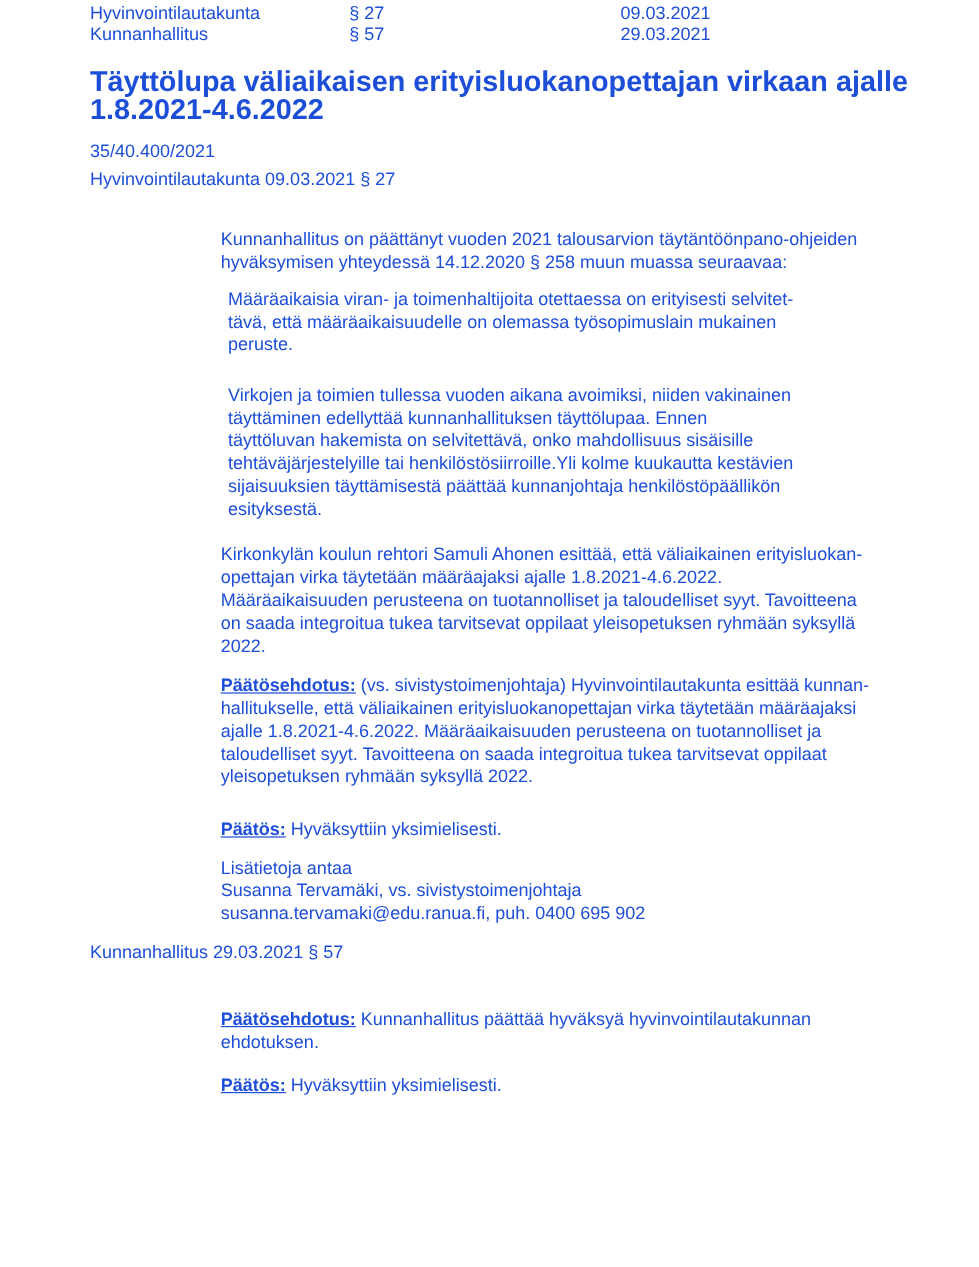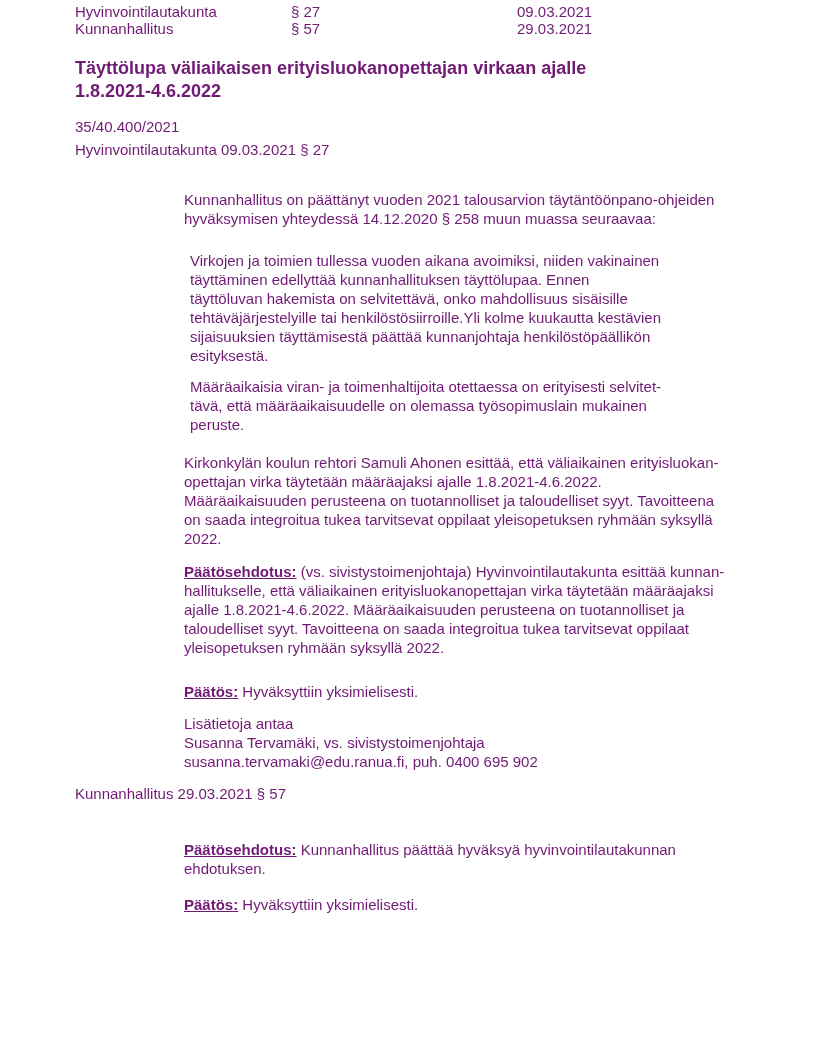--- a/index.html
+++ b/index.html
@@ -2,35 +2,35 @@
 <html><head>
 <meta charset="utf-8">
 <style>
   html, body { margin: 0; padding: 0; background: #ffffff; }
   .page {
     position: relative;
     width: 816px;
     height: 1056px;
     box-sizing: border-box;
     background: #ffffff;
-    color: #701a75;
+    color: #1d4ed8;
     font-family: "Liberation Sans", "DejaVu Sans", sans-serif;
     font-size: 15px;
     line-height: 19px;
     padding: 3px 40px 16px 75px;
     overflow: hidden;
   }
   .hdr-row {
     display: grid;
     grid-template-columns: 216px 226px 1fr;
     line-height: 17px;
   }
   .doc-title {
     margin: 20px 0 0 0;
-    font-size: 18px;
+    font-size: 24px;
     font-weight: bold;
     line-height: 23px;
     white-space: pre-line;
   }
   .para {
     margin: 0;
     white-space: pre-line;
   }
   .diary   { margin-top: 14px; }
   .sec-h1  { margin-top: 4px; }
@@ -72,30 +72,30 @@
   <h1 class="doc-title">Täyttölupa väliaikaisen erityisluokanopettajan virkaan ajalle
 1.8.2021-4.6.2022</h1>
 
   <p class="para diary">35/40.400/2021</p>
 
   <p class="para sec-h1">Hyvinvointilautakunta 09.03.2021 § 27</p>
 
   <p class="para indent1 mt-31">Kunnanhallitus on päättänyt vuoden 2021 talousarvion täytäntöönpano-ohjeiden
 hyväksymisen yhteydessä 14.12.2020 § 258 muun muassa seuraavaa:</p>
 
+  <p class="para indent2 mt-12">Määräaikaisia viran- ja toimenhaltijoita otettaessa on erityisesti selvitet-
+tävä, että määräaikaisuudelle on olemassa työsopimuslain mukainen
+peruste.</p>
+
   <p class="para indent2 mt-23">Virkojen ja toimien tullessa vuoden aikana avoimiksi, niiden vakinainen
 täyttäminen edellyttää kunnanhallituksen täyttölupaa. Ennen
 täyttöluvan hakemista on selvitettävä, onko mahdollisuus sisäisille
 tehtäväjärjestelyille tai henkilöstösiirroille.Yli kolme kuukautta kestävien
 sijaisuuksien täyttämisestä päättää kunnanjohtaja henkilöstöpäällikön
 esityksestä.</p>
-
-  <p class="para indent2 mt-12">Määräaikaisia viran- ja toimenhaltijoita otettaessa on erityisesti selvitet-
-tävä, että määräaikaisuudelle on olemassa työsopimuslain mukainen
-peruste.</p>
 
   <p class="para indent1 mt-19">Kirkonkylän koulun rehtori Samuli Ahonen esittää, että väliaikainen erityisluokan-
 opettajan virka täytetään määräajaksi ajalle 1.8.2021-4.6.2022.
 Määräaikaisuuden perusteena on tuotannolliset ja taloudelliset syyt. Tavoitteena
 on saada integroitua tukea tarvitsevat oppilaat yleisopetuksen ryhmään syksyllä
 2022.</p>
 
   <p class="para indent1 mt-14"><span class="label">Päätösehdotus:</span><span> (vs. sivistystoimenjohtaja) Hyvinvointilautakunta esittää kunnan-
 hallitukselle, että väliaikainen erityisluokanopettajan virka täytetään määräajaksi
 ajalle 1.8.2021-4.6.2022. Määräaikaisuuden perusteena on tuotannolliset ja

